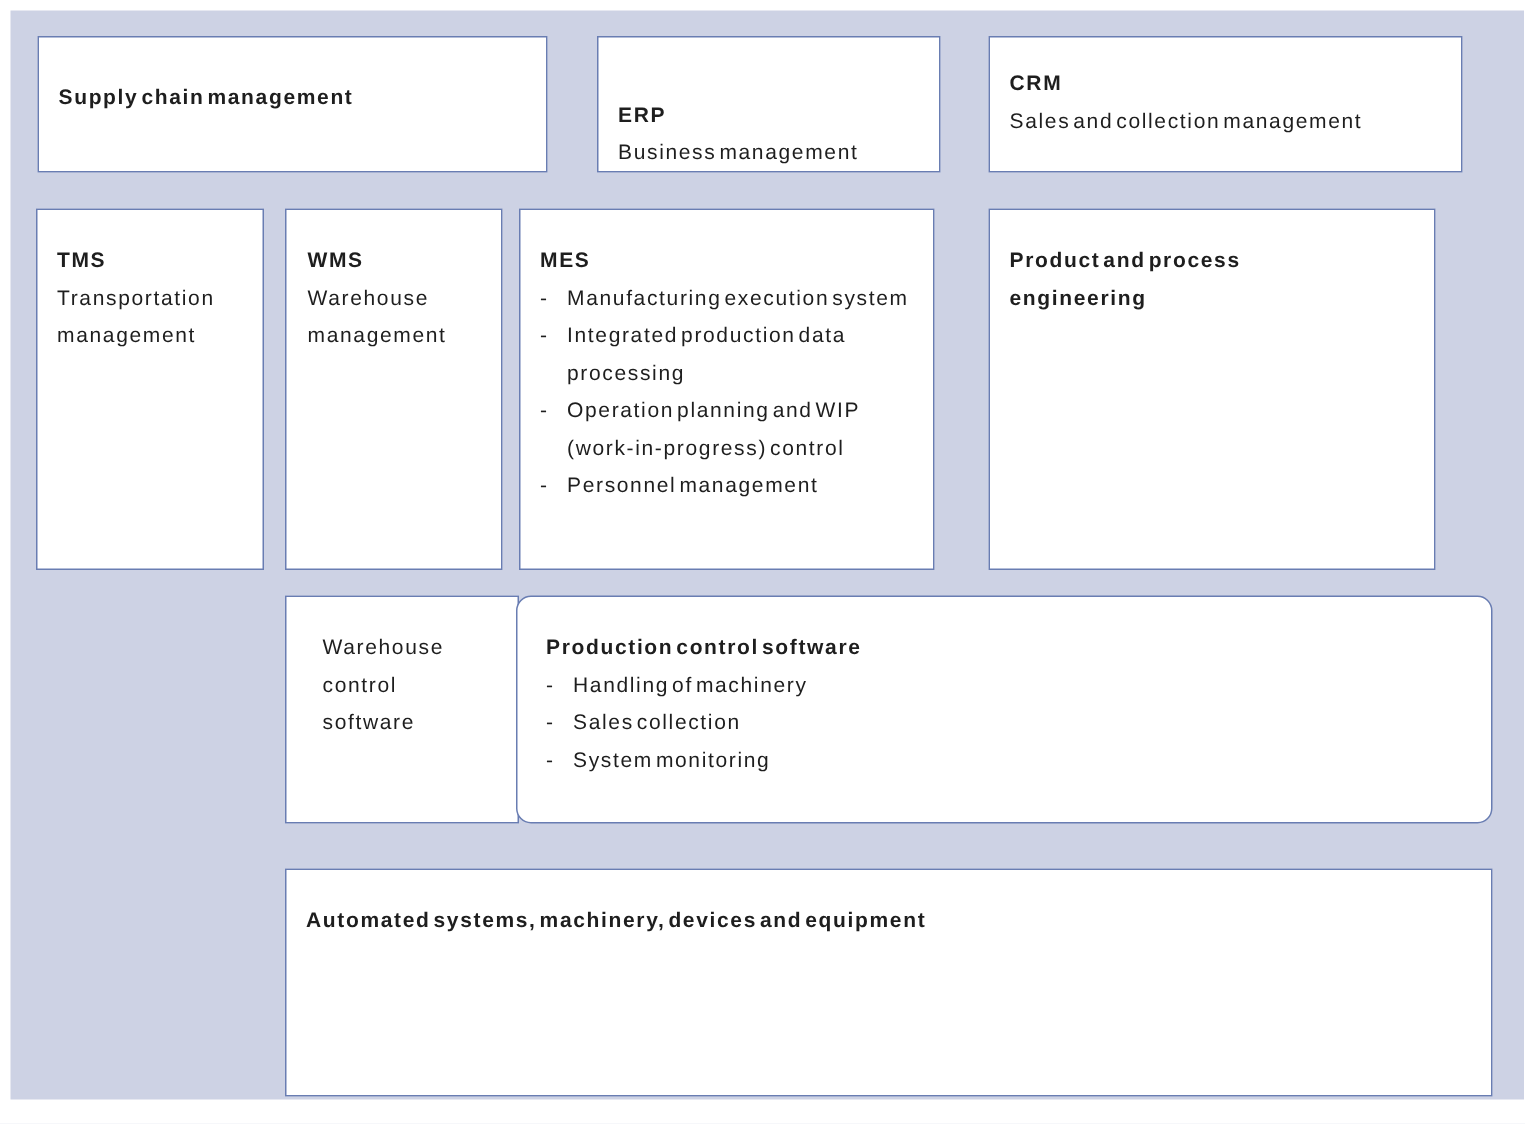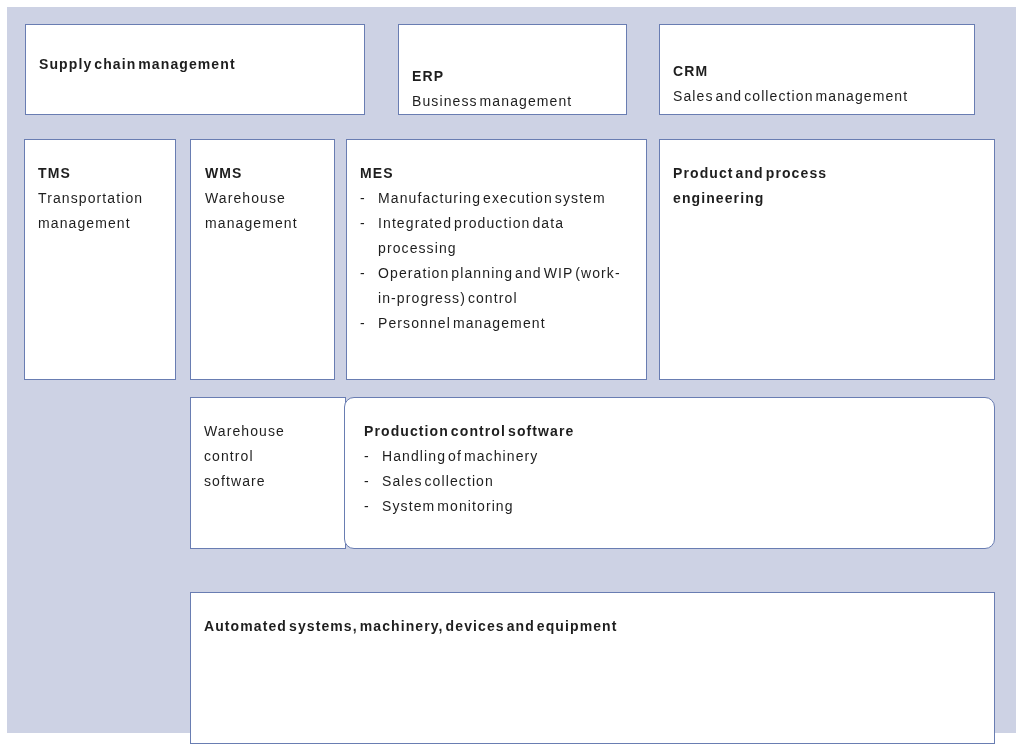--- a/index.html
+++ b/index.html
@@ -34,31 +34,31 @@
   .item { display: flex; align-items: flex-start; }
   .marker {
     flex: 0 0 18px;
     width: 18px;
   }
   .item-text { flex: 1 1 auto; }
 
   
   .box-scm       { left: 25px;  top: 24px;  width: 340px; height: 91px;  padding-top: 27px; }
   .box-erp       { left: 398px; top: 24px;  width: 229px; height: 91px;  padding-top: 39px; }
-  .box-crm       { left: 659px; top: 24px;  width: 316px; height: 91px;  padding-top: 34px; }
+  .box-crm       { left: 659px; top: 24px;  width: 316px; height: 91px;  padding-top: 18px; }
   .box-tms       { left: 24px;  top: 139px; width: 152px; height: 241px; padding-right: 4px; }
   .box-wms       { left: 190px; top: 139px; width: 145px; height: 241px; padding-left: 14px; }
-  .box-mes       { left: 346px; top: 139px; width: 301px; height: 241px; }
-  .box-ppe       { left: 659px; top: 139px; width: 336px; height: 241px; }
+  .box-mes       { left: 346px; top: 139px; width: 277px; height: 241px; }
+  .box-ppe       { left: 659px; top: 139px; width: 298px; height: 241px; }
   .box-sca-wcs   { left: 190px; top: 397px; width: 156px; height: 152px; }
   .box-pcs       { left: 344px; top: 397px; width: 651px; height: 152px; padding-left: 19px; border-radius: 10px; }
-  .box-automated { left: 190px; top: 592px; width: 805px; height: 152px; }
+  .box-automated { left: 190px; top: 579px; width: 805px; height: 152px; }
 
   .box-ppe .title { max-width: 215px; }
-  .box-sca-wcs .subtitle { max-width: 104px; }
+  .box-sca-wcs .subtitle { max-width: 104px; margin-left: 11px; }
 </style>
 </head>
 <body>
 
 <div class="page">
   <div class="panel"></div>
 
   <div class="box box-scm">
     <div class="title">Supply chain management</div>
   </div>

